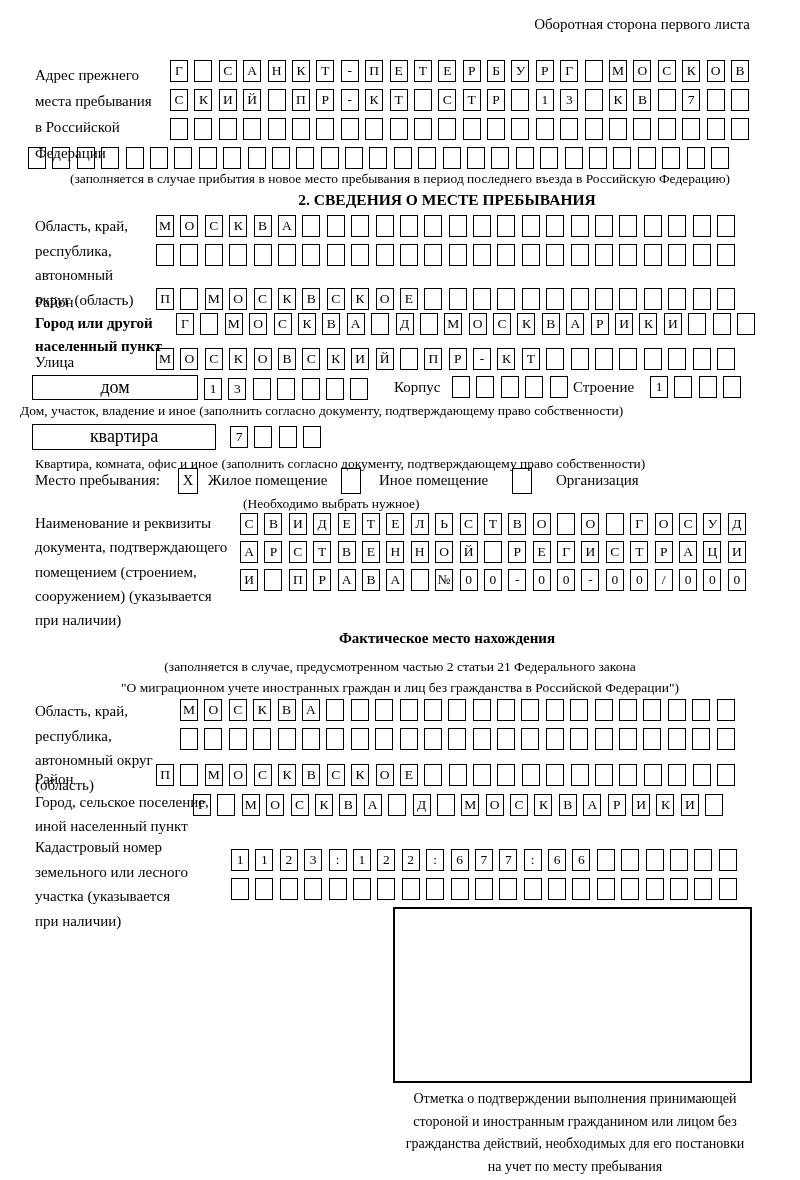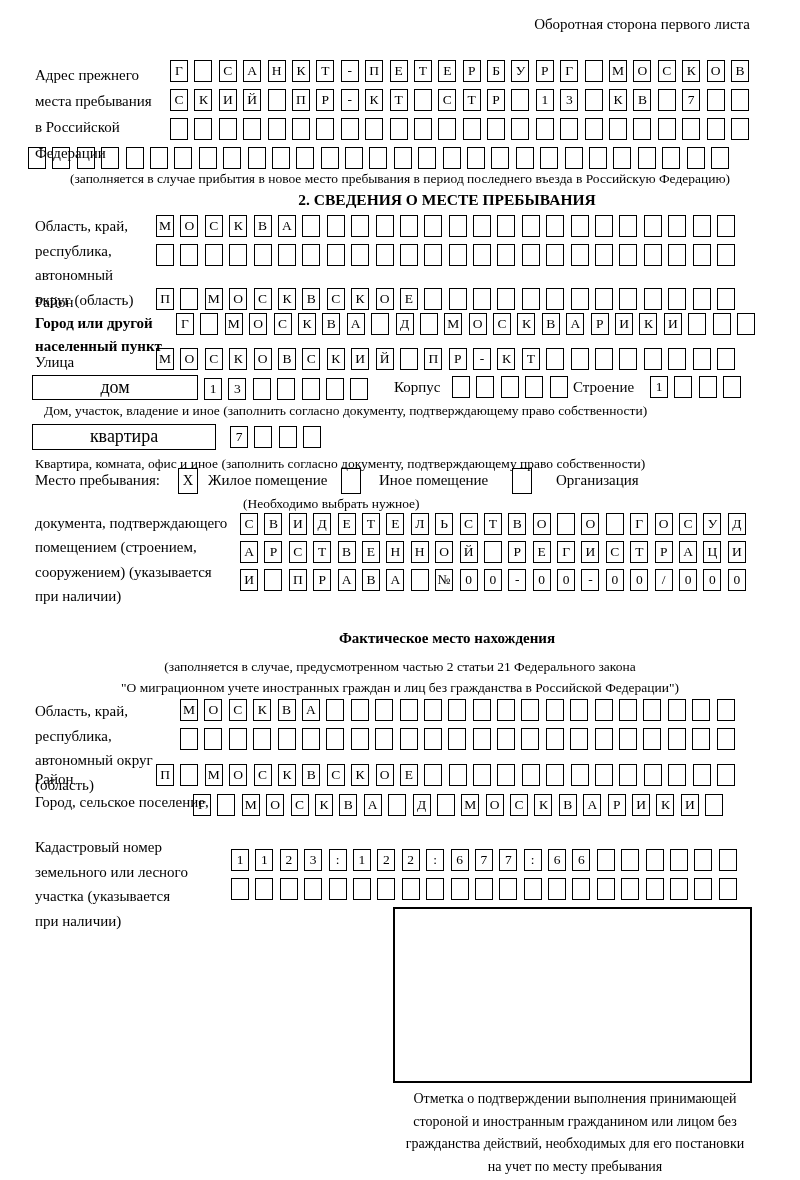--- a/index.html
+++ b/index.html
@@ -75,38 +75,39 @@
 <div class="abs label" style="top:349px;left:35px;">Улица</div>
 <div class="abs grid" style="top:348px;left:156px;"><span class="cell">М</span><span class="cell">О</span><span class="cell">С</span><span class="cell">К</span><span class="cell">О</span><span class="cell">В</span><span class="cell">С</span><span class="cell">К</span><span class="cell">И</span><span class="cell">Й</span><span class="cell"></span><span class="cell">П</span><span class="cell">Р</span><span class="cell">-</span><span class="cell">К</span><span class="cell">Т</span><span class="cell"></span><span class="cell"></span><span class="cell"></span><span class="cell"></span><span class="cell"></span><span class="cell"></span><span class="cell"></span><span class="cell"></span></div>
 
 <div class="abs widebox" style="top:375px;left:32px;width:166px;height:25px;line-height:22px;">дом</div>
 <div class="abs grid" style="top:366px;left:204px;margin-top:12px;"><span class="cell">1</span><span class="cell">3</span><span class="cell"></span><span class="cell"></span><span class="cell"></span><span class="cell"></span><span class="cell"></span></div>
 <div class="abs opt" style="top:379px;left:394px;">Корпус</div>
 <div class="abs grid" style="top:376px;left:452px;"><span class="cell"></span><span class="cell"></span><span class="cell"></span><span class="cell"></span><span class="cell"></span></div>
 <div class="abs opt" style="top:379px;left:573px;">Строение</div>
 <div class="abs grid" style="top:376px;left:650px;"><span class="cell">1</span><span class="cell"></span><span class="cell"></span><span class="cell"></span></div>
 
-<div class="abs note" style="top:403px;left:44px;text-align:right;">Дом, участок, владение и иное (заполнить согласно документу, подтверждающему право собственности)</div>
+<div class="abs note" style="top:403px;left:20px;text-align:right;">Дом, участок, владение и иное (заполнить согласно документу, подтверждающему право собственности)</div>
 
 <div class="abs widebox" style="top:424px;left:32px;width:184px;height:26px;line-height:23px;">квартира</div>
 <div class="abs grid" style="top:426px;left:230px;"><span class="cell">7</span><span class="cell"></span><span class="cell"></span><span class="cell"></span></div>
 
 <div class="abs note" style="top:456px;left:35px;">Квартира, комната, офис и иное (заполнить согласно документу, подтверждающему право собственности)</div>
 
 <div class="abs opt" style="top:472px;left:35px;">Место пребывания:</div>
 <div class="abs checkbox" style="top:468px;left:178px;">X</div>
 <div class="abs opt" style="top:472px;left:208px;">Жилое помещение</div>
 <div class="abs checkbox" style="top:468px;left:341px;"></div>
 <div class="abs opt" style="top:472px;left:379px;">Иное помещение</div>
 <div class="abs checkbox" style="top:468px;left:512px;"></div>
 <div class="abs opt" style="top:472px;left:556px;">Организация</div>
 
 <div class="abs note" style="top:496px;left:243px;">(Необходимо выбрать нужное)</div>
 
 <div class="abs label lines" style="top:511px;left:35px;line-height:24.3px;">
+    <div>Наименование и реквизиты</div>
     <div>документа, подтверждающего</div>
     <div>помещением (строением,</div>
     <div>сооружением) (указывается</div>
     <div>при наличии)</div>
   </div>
 <div class="abs grid" style="top:513px;left:240px;"><span class="cell">С</span><span class="cell">В</span><span class="cell">И</span><span class="cell">Д</span><span class="cell">Е</span><span class="cell">Т</span><span class="cell">Е</span><span class="cell">Л</span><span class="cell">Ь</span><span class="cell">С</span><span class="cell">Т</span><span class="cell">В</span><span class="cell">О</span><span class="cell"></span><span class="cell">О</span><span class="cell"></span><span class="cell">Г</span><span class="cell">О</span><span class="cell">С</span><span class="cell">У</span><span class="cell">Д</span></div>
 <div class="abs grid" style="top:541px;left:240px;"><span class="cell">А</span><span class="cell">Р</span><span class="cell">С</span><span class="cell">Т</span><span class="cell">В</span><span class="cell">Е</span><span class="cell">Н</span><span class="cell">Н</span><span class="cell">О</span><span class="cell">Й</span><span class="cell"></span><span class="cell">Р</span><span class="cell">Е</span><span class="cell">Г</span><span class="cell">И</span><span class="cell">С</span><span class="cell">Т</span><span class="cell">Р</span><span class="cell">А</span><span class="cell">Ц</span><span class="cell">И</span></div>
 <div class="abs grid" style="top:569px;left:240px;"><span class="cell">И</span><span class="cell"></span><span class="cell">П</span><span class="cell">Р</span><span class="cell">А</span><span class="cell">В</span><span class="cell">А</span><span class="cell"></span><span class="cell">№</span><span class="cell">0</span><span class="cell">0</span><span class="cell">-</span><span class="cell">0</span><span class="cell">0</span><span class="cell">-</span><span class="cell">0</span><span class="cell">0</span><span class="cell">/</span><span class="cell">0</span><span class="cell">0</span><span class="cell">0</span></div>
 
 <div class="abs title center" style="top:630px;left:0;font-size:15px;">Фактическое место нахождения</div>
@@ -122,20 +123,21 @@
     <div>(область)</div>
   </div>
 <div class="abs grid" style="top:699px;left:180px;"><span class="cell">М</span><span class="cell">О</span><span class="cell">С</span><span class="cell">К</span><span class="cell">В</span><span class="cell">А</span><span class="cell"></span><span class="cell"></span><span class="cell"></span><span class="cell"></span><span class="cell"></span><span class="cell"></span><span class="cell"></span><span class="cell"></span><span class="cell"></span><span class="cell"></span><span class="cell"></span><span class="cell"></span><span class="cell"></span><span class="cell"></span><span class="cell"></span><span class="cell"></span><span class="cell"></span></div>
 <div class="abs grid" style="top:728px;left:180px;"><span class="cell"></span><span class="cell"></span><span class="cell"></span><span class="cell"></span><span class="cell"></span><span class="cell"></span><span class="cell"></span><span class="cell"></span><span class="cell"></span><span class="cell"></span><span class="cell"></span><span class="cell"></span><span class="cell"></span><span class="cell"></span><span class="cell"></span><span class="cell"></span><span class="cell"></span><span class="cell"></span><span class="cell"></span><span class="cell"></span><span class="cell"></span><span class="cell"></span><span class="cell"></span></div>
 
 <div class="abs label" style="top:766px;left:35px;">Район</div>
 <div class="abs grid" style="top:764px;left:156px;"><span class="cell">П</span><span class="cell"></span><span class="cell">М</span><span class="cell">О</span><span class="cell">С</span><span class="cell">К</span><span class="cell">В</span><span class="cell">С</span><span class="cell">К</span><span class="cell">О</span><span class="cell">Е</span><span class="cell"></span><span class="cell"></span><span class="cell"></span><span class="cell"></span><span class="cell"></span><span class="cell"></span><span class="cell"></span><span class="cell"></span><span class="cell"></span><span class="cell"></span><span class="cell"></span><span class="cell"></span><span class="cell"></span></div>
 
 <div class="abs label lines" style="top:791px;left:35px;line-height:23.5px;">
     <div>Город, сельское поселение,</div>
+    <div>иной населенный пункт</div>
   </div>
 <div class="abs grid" style="top:794px;left:193px;"><span class="cell">Г</span><span class="cell"></span><span class="cell">М</span><span class="cell">О</span><span class="cell">С</span><span class="cell">К</span><span class="cell">В</span><span class="cell">А</span><span class="cell"></span><span class="cell">Д</span><span class="cell"></span><span class="cell">М</span><span class="cell">О</span><span class="cell">С</span><span class="cell">К</span><span class="cell">В</span><span class="cell">А</span><span class="cell">Р</span><span class="cell">И</span><span class="cell">К</span><span class="cell">И</span><span class="cell"></span></div>
 
 <div class="abs label lines" style="top:835px;left:35px;line-height:24.5px;">
     <div>Кадастровый номер</div>
     <div>земельного или лесного</div>
     <div>участка (указывается</div>
     <div>при наличии)</div>
   </div>
 <div class="abs grid" style="top:849px;left:231px;"><span class="cell">1</span><span class="cell">1</span><span class="cell">2</span><span class="cell">3</span><span class="cell">:</span><span class="cell">1</span><span class="cell">2</span><span class="cell">2</span><span class="cell">:</span><span class="cell">6</span><span class="cell">7</span><span class="cell">7</span><span class="cell">:</span><span class="cell">6</span><span class="cell">6</span><span class="cell"></span><span class="cell"></span><span class="cell"></span><span class="cell"></span><span class="cell"></span><span class="cell"></span></div>

